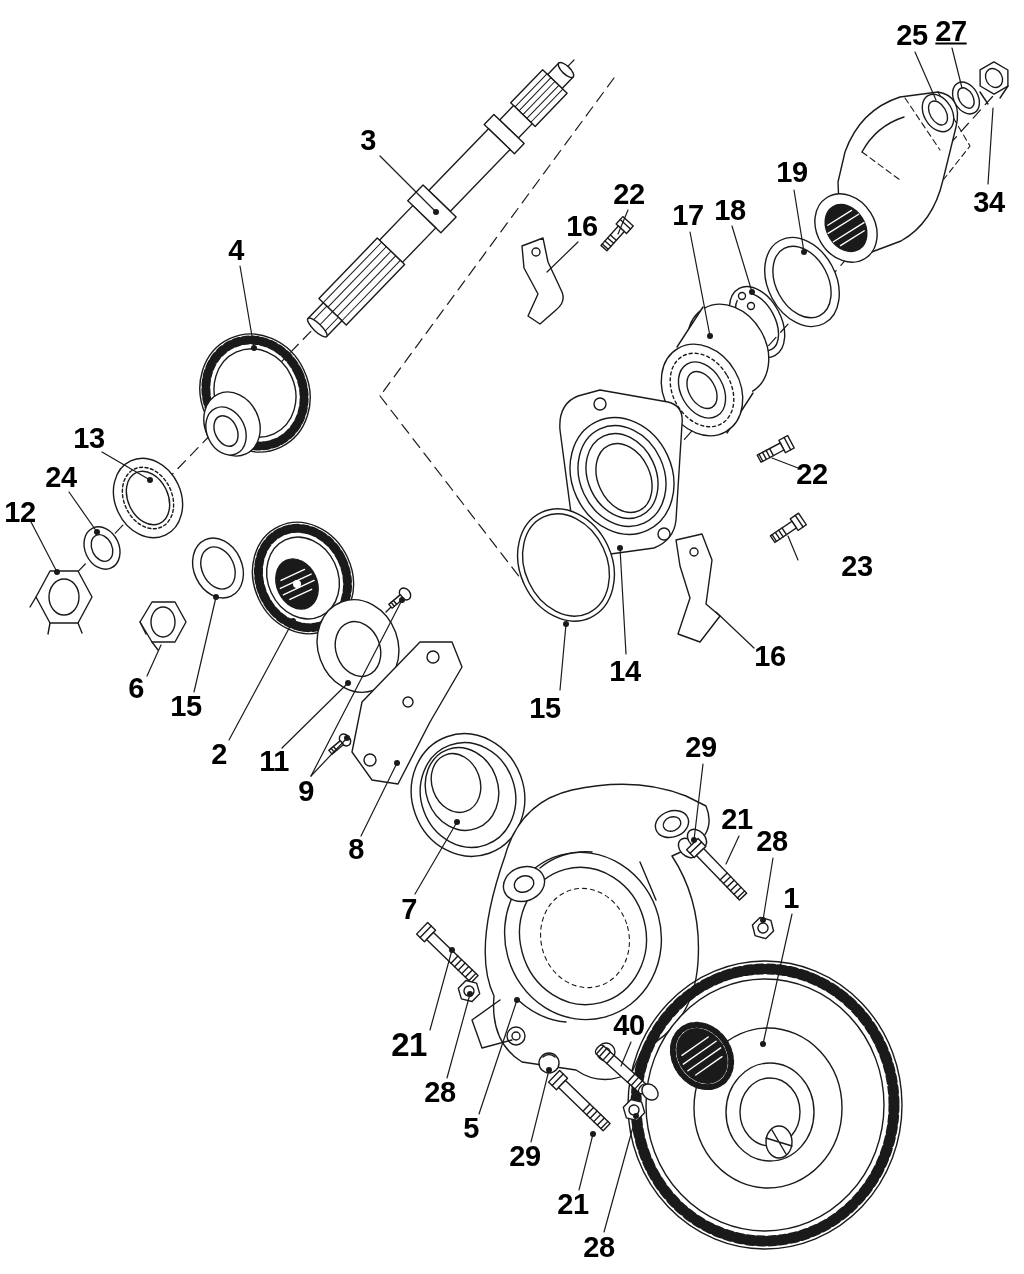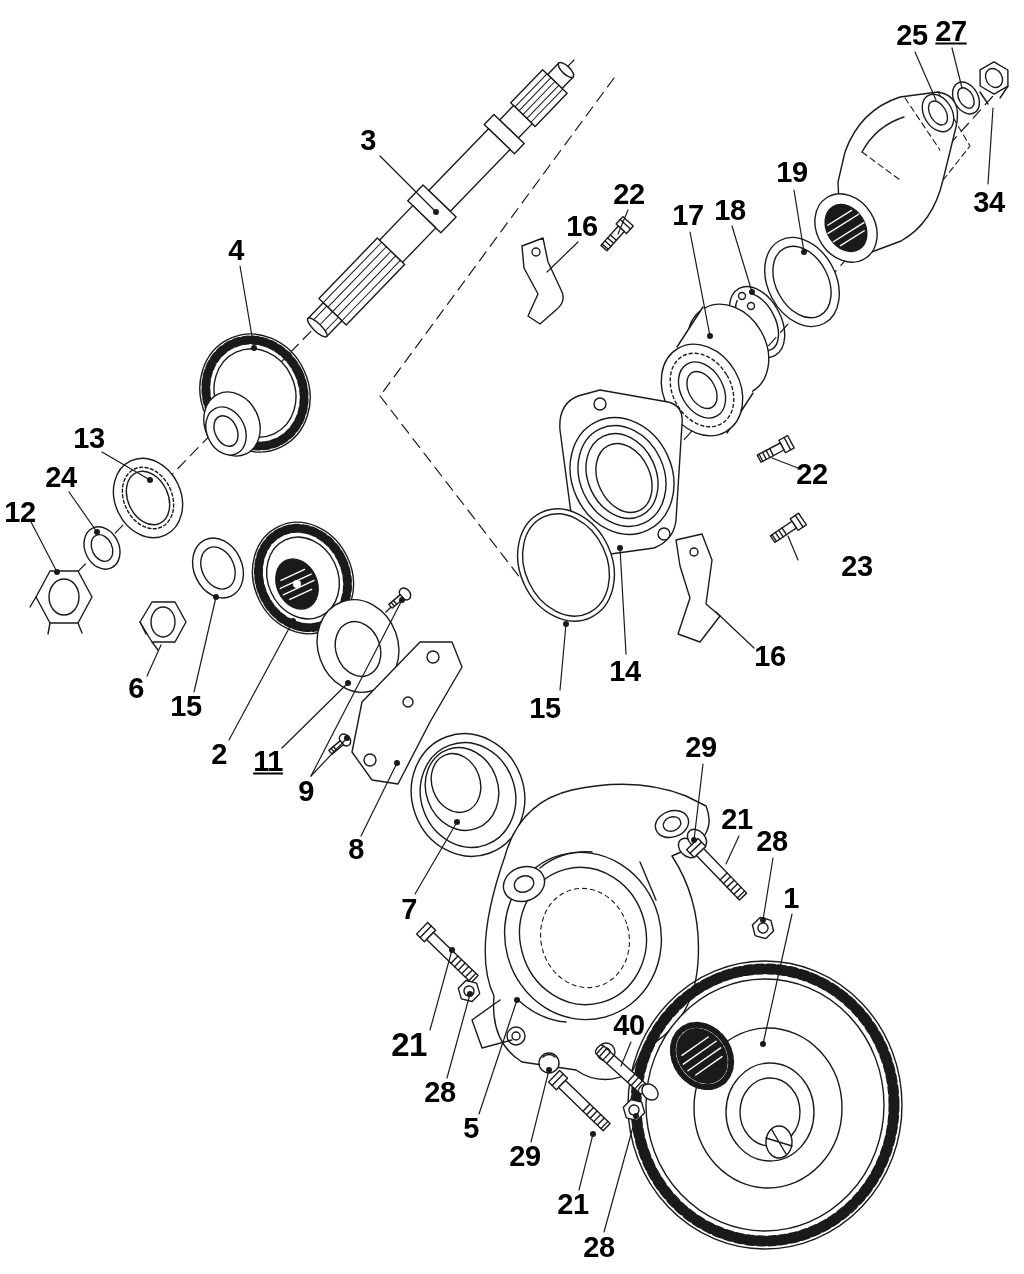--- a/index.html
+++ b/index.html
@@ -387,21 +387,21 @@
       <div class="callout" style="left: 61px; top: 477px;">24</div>
       <div class="callout" style="left: 20px; top: 512px;">12</div>
       <div class="callout" style="left: 812px; top: 474px;">22</div>
       <div class="callout" style="left: 857px; top: 566px;">23</div>
       <div class="callout" style="left: 770px; top: 656px;">16</div>
       <div class="callout" style="left: 625px; top: 671px;">14</div>
       <div class="callout" style="left: 545px; top: 708px;">15</div>
       <div class="callout" style="left: 136px; top: 688px;">6</div>
       <div class="callout" style="left: 186px; top: 706px;">15</div>
       <div class="callout" style="left: 219px; top: 754px;">2</div>
-      <div class="callout" style="left: 268px; top: 761px; text-decoration: underline;">11</div>
+      <div class="callout" style="left: 274px; top: 761px;">11</div>
       <div class="callout" style="left: 306px; top: 791px;">9</div>
       <div class="callout" style="left: 356px; top: 849px;">8</div>
       <div class="callout" style="left: 701px; top: 747px;">29</div>
       <div class="callout" style="left: 737px; top: 819px;">21</div>
       <div class="callout" style="left: 772px; top: 841px;">28</div>
       <div class="callout" style="left: 791px; top: 898px;">1</div>
       <div class="callout" style="left: 409px; top: 909px;">7</div>
       <div class="callout bold" style="left: 409px; top: 1044px;">21</div>
       <div class="callout" style="left: 440px; top: 1092px;">28</div>
       <div class="callout" style="left: 471px; top: 1128px;">5</div>

